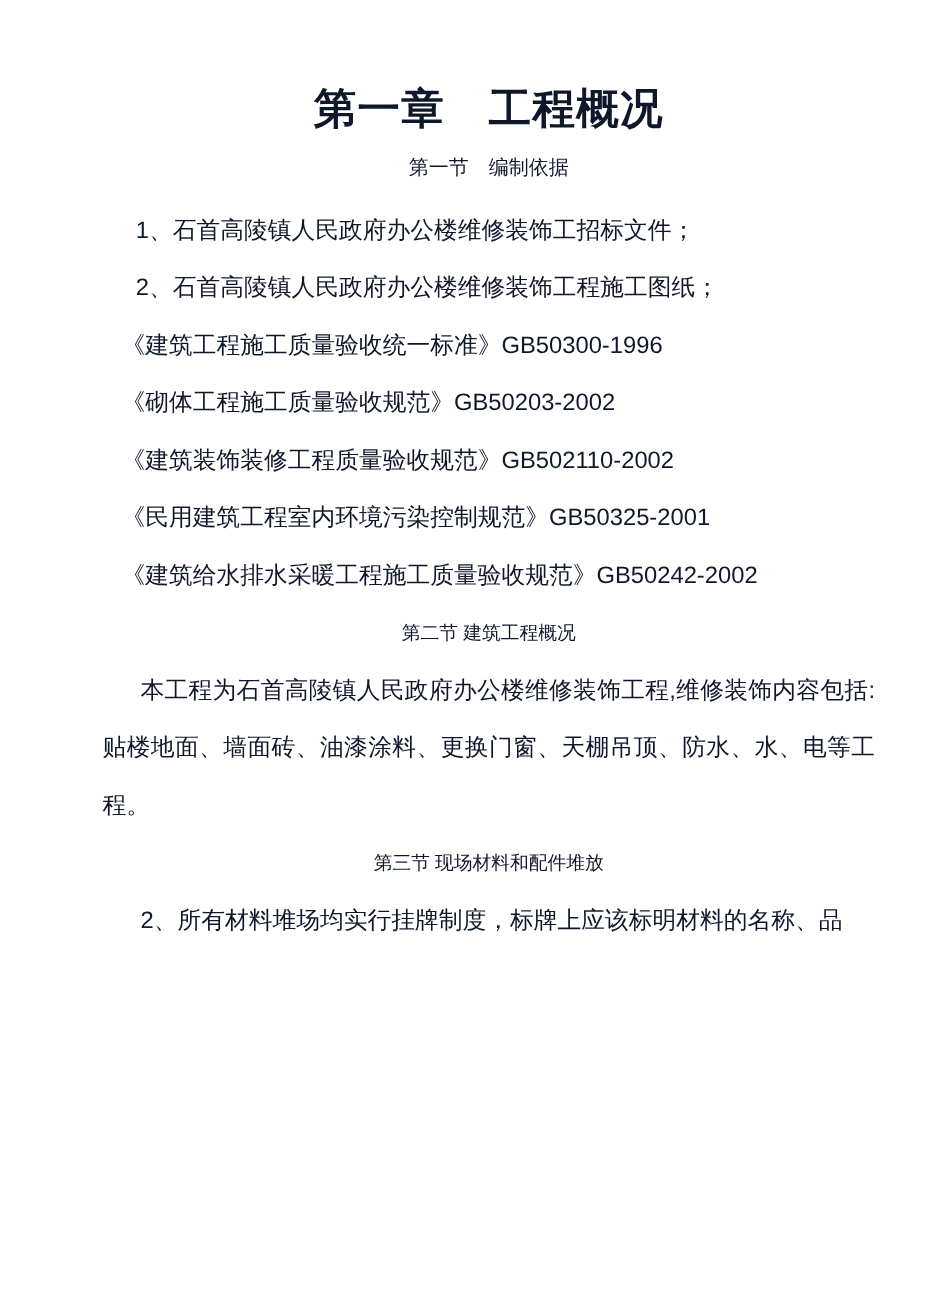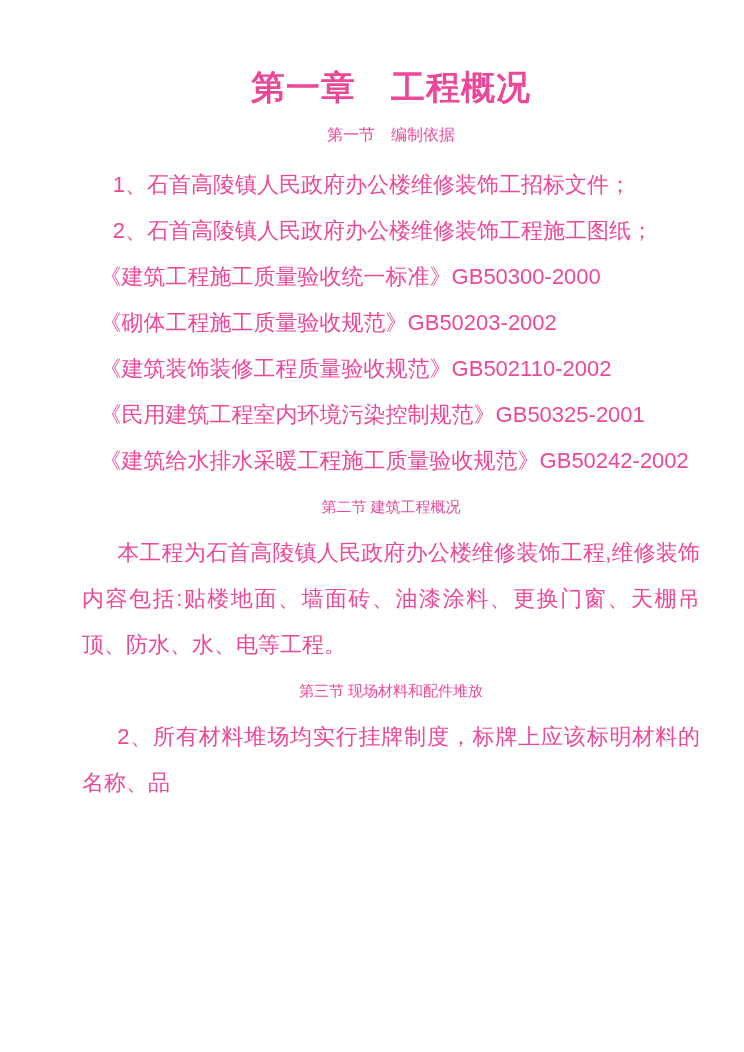--- a/index.html
+++ b/index.html
@@ -5,21 +5,21 @@
   html, body {
     margin: 0;
     padding: 0;
     background: #ffffff;
   }
   .page {
     position: relative;
     width: 744px;
     height: 1052px;
     background: #ffffff;
-    color: #ec4899;
+    color: #0f172a;
     font-family: "Liberation Sans", sans-serif;
     box-sizing: border-box;
     padding: 62px 44px 5px 82px;
     overflow: hidden;
   }
   .doc-title {
     margin: 0;
     font-size: 34px;
     font-weight: 700;
     line-height: 50px;
@@ -33,21 +33,21 @@
     font-weight: 400;
     line-height: 46px;
     text-align: center;
     white-space: nowrap;
   }
   .doc-body {
     margin-top: 4px;
   }
   .line {
     margin: 0;
-    font-size: 22px;
+    font-size: 19px;
     line-height: 46px;
     text-align: justify;
   }
   .indent-item {
     text-indent: 1.4em;
   }
   .indent-standard {
     text-indent: 0.8em;
   }
   .indent-para {
@@ -71,21 +71,21 @@
 
   <h2 class="subsection-heading">第一节　编制依据</h2>
 
   <div class="doc-body">
 
     <p class="line indent-item">1、石首高陵镇人民政府办公楼维修装饰工招标文件；</p>
 
     <p class="line indent-item">2、石首高陵镇人民政府办公楼维修装饰工程施工图纸；</p>
 
 
-    <p class="line indent-standard">《建筑工程施工质量验收统一标准》GB50300-2000</p>
+    <p class="line indent-standard">《建筑工程施工质量验收统一标准》GB50300-1996</p>
 
     <p class="line indent-standard">《砌体工程施工质量验收规范》GB50203-2002</p>
 
 
     <p class="line indent-standard">《建筑装饰装修工程质量验收规范》GB502110-2002</p>
 
     <p class="line indent-standard">《民用建筑工程室内环境污染控制规范》GB50325-2001</p>
 
     <p class="line indent-standard">《建筑给水排水采暖工程施工质量验收规范》GB50242-2002</p>
 

